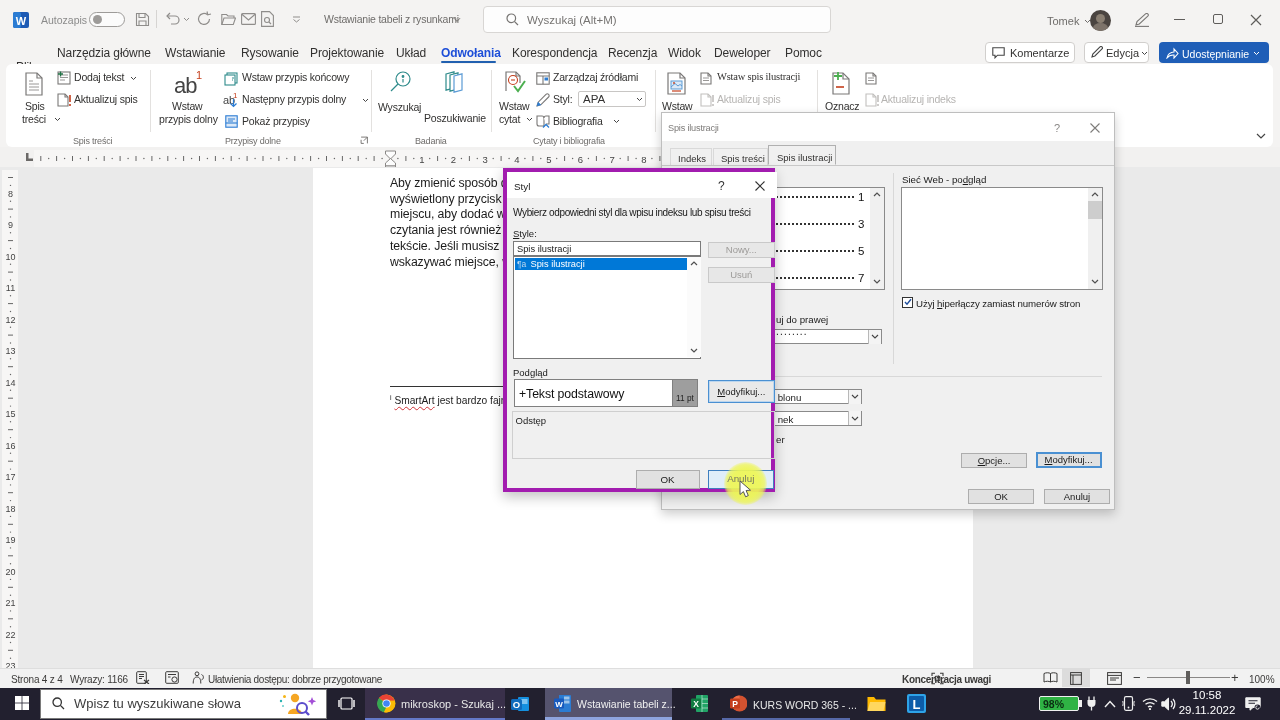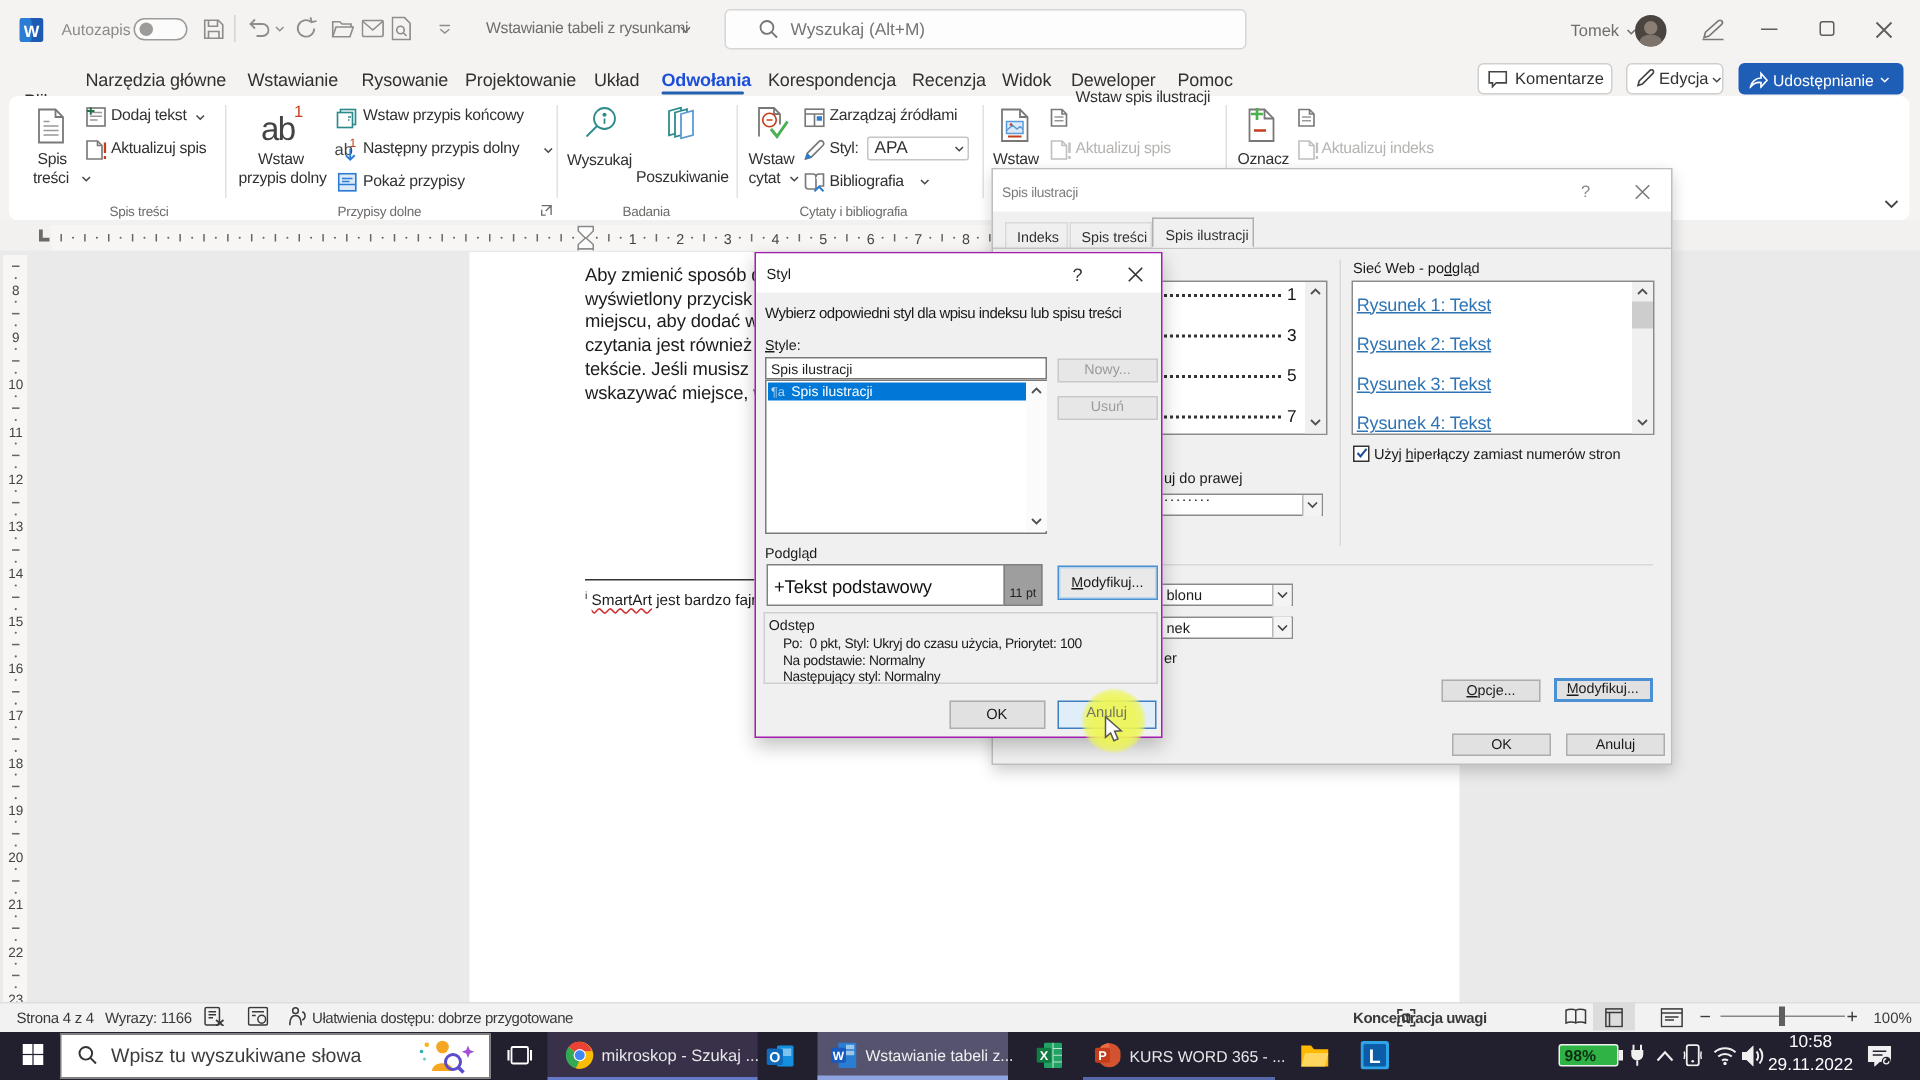--- a/index.html
+++ b/index.html
@@ -268,21 +268,21 @@
     <path d="M4 15 L8 11.5 L11 14 L13 12.5 L15 14" stroke="#5b9bd5" stroke-width="1"></path>
     <circle cx="7" cy="11" r="0.9" fill="#c43e1c" stroke="none"></circle>
     <path d="M5 19 H14" stroke="#c43e1c" stroke-width="1.2"></path>
   </svg>
   <div class="rlbl" style="left:662px;top:100px;">Wstaw</div>
   <svg class="abs" style="left:700px;top:72px;" width="13" height="13" viewBox="0 0 13 13" fill="none" stroke="#7a7877" stroke-width="1.1">
     <path d="M1 12 V1 H8 L11 4 V12 Z" fill="#fff"></path>
       <path d="M8 1 V4 H11"></path>
       <path d="M3 6 H9 M3 8.5 H9" stroke="#9a9897"></path>
   </svg>
-  <div class="rlbl" style="left:717px;top:59px;">Wstaw spis ilustracji</div>
+  <div class="rlbl" style="left:717px;top:71px;font-family:Liberation Serif, serif;">Wstaw spis ilustracji</div>
   <svg class="abs" style="left:700px;top:93px;" width="14" height="14" viewBox="0 0 14 14" fill="none" stroke="#c2c0be" stroke-width="1.1">
     <path d="M1 13 V1 H8 L11 4 V13 Z" fill="#fff"></path>
       <path d="M8 1 V4 H11"></path>
     <path d="M13 2 V9 M13 11 V13" stroke="#c2c0be" stroke-width="1.6"></path>
   </svg>
   <div class="rlbl gray" style="left:717px;top:93px;">Aktualizuj spis</div>
   <div class="rsep" style="left:817px;"></div>
 
   <svg class="abs" style="left:828px;top:70px;" width="22" height="25" viewBox="0 0 22 25" fill="none" stroke="#7a7877" stroke-width="1.2">
     <path d="M5 24 V3 H15 L21 9 V24 Z" fill="#fff"></path>
@@ -514,21 +514,20 @@
         <path d="M1 4 L4 1 L7 4"></path>
       </svg>
     <svg class="abs" style="left:211px;top:166px;" width="8" height="5" viewBox="0 0 8 5" fill="none" stroke="#505050" stroke-width="1.2">
         <path d="M1 1 L4 4 L7 1"></path>
       </svg>
 
     <div class="abs" style="left:230.5px;top:60px;width:1px;height:191px;background:#d8d8d8;"></div>
 
     <div class="abs" style="left:240px;top:61px;font-size:9.7px;color:#1a1a1a;">Sieć Web - po<span style="text-decoration:underline;">d</span>gląd</div>
     <div class="abs" style="left:239px;top:73.5px;width:202px;height:103px;background:#fff;border:1px solid #8a8a8a;box-sizing:border-box;"></div>
-    <div class="abs" style="left:242.5px;top:76.5px;font-size:12px;color:#2e74b5;text-decoration:underline;line-height:26.6px;letter-spacing:-0.1px;">Rysunek 1: Tekst<br>Rysunek 2: Tekst<br>Rysunek 3: Tekst<br>Rysunek 4: Tekst</div>
     <div class="abs" style="left:426px;top:74.5px;width:14px;height:101px;background:#f0f0f0;"></div>
     <svg class="abs" style="left:429px;top:79px;" width="8" height="5" viewBox="0 0 8 5" fill="none" stroke="#505050" stroke-width="1.2">
         <path d="M1 4 L4 1 L7 4"></path>
       </svg>
     <div class="abs" style="left:426px;top:88px;width:14px;height:18px;background:#cdcdcd;"></div>
     <svg class="abs" style="left:429px;top:166px;" width="8" height="5" viewBox="0 0 8 5" fill="none" stroke="#505050" stroke-width="1.2">
         <path d="M1 1 L4 4 L7 1"></path>
       </svg>
 
     <div class="abs" style="left:240px;top:183.5px;width:11px;height:11px;background:#fff;border:1px solid #333;box-sizing:border-box;"></div>
@@ -562,21 +561,21 @@
       </svg>
     <div class="abs" style="left:114px;top:320.5px;font-size:9.7px;color:#1a1a1a;">er</div>
 
     <div class="abs" style="left:299px;top:339.5px;width:66px;height:15px;background:#e1e1e1;border:1px solid #adadad;box-sizing:border-box;text-align:center;font-size:9.5px;color:#1a1a1a;line-height:13px;"><span style="text-decoration:underline;">O</span>pcje...</div>
     <div class="abs" style="left:373.5px;top:339px;width:66px;height:16px;background:#e1e1e1;border:2px solid #4a90d2;box-sizing:border-box;text-align:center;font-size:9.5px;color:#1a1a1a;line-height:12px;"><span style="text-decoration:underline;">M</span>odyfikuj...</div>
 
     <div class="abs" style="left:306px;top:376px;width:66px;height:15px;background:#e1e1e1;border:1px solid #adadad;box-sizing:border-box;text-align:center;font-size:9.5px;color:#1a1a1a;line-height:13px;">OK</div>
     <div class="abs" style="left:382px;top:376px;width:66px;height:15px;background:#e1e1e1;border:1px solid #adadad;box-sizing:border-box;text-align:center;font-size:9.5px;color:#1a1a1a;line-height:13px;">Anuluj</div>
   </div>
 
-  <div class="abs" id="dlg2" style="left:503px;top:168px;width:272px;height:324px;background:#f0f0f0;border:1px solid #a21caf;box-sizing:border-box;box-shadow:0 5px 12px rgba(0,0,0,0.24);">
+  <div class="abs" id="dlg2" style="left:503px;top:168px;width:272px;height:324px;background:#f0f0f0;border:4px solid #a21caf;box-sizing:border-box;box-shadow:0 5px 12px rgba(0,0,0,0.24);">
     <div class="abs" style="left:0;top:0;width:270px;height:26px;background:#ffffff;"></div>
     <div class="abs" style="left:7px;top:9px;font-size:9.8px;color:#1a1a1a;">Styl</div>
     <div class="abs" style="left:211px;top:7px;font-size:12px;color:#333;">?</div>
     <svg class="abs" style="left:248px;top:9px;" width="10" height="10" viewBox="0 0 10 10" stroke="#333" stroke-width="1.1">
         <path d="M0.5 0.5 L9.5 9.5 M9.5 0.5 L0.5 9.5"></path>
       </svg>
     <div class="abs" style="left:6px;top:35px;font-size:10px;color:#1a1a1a;white-space:nowrap;letter-spacing:-0.35px;">Wybierz odpowiedni styl dla wpisu indeksu lub spisu treści</div>
     <div class="abs" style="left:6px;top:56px;font-size:9.5px;color:#1a1a1a;"><span style="text-decoration:underline;">S</span>tyle:</div>
 
     <div class="abs" style="left:6px;top:68.5px;width:188px;height:15px;background:#fff;border:1px solid #7a7a7a;box-sizing:border-box;"></div>
@@ -599,21 +598,20 @@
 
     <div class="abs" style="left:6px;top:195px;font-size:9.5px;color:#1a1a1a;">Podgląd</div>
     <div class="abs" style="left:6.5px;top:206.5px;width:161px;height:28.5px;background:#fff;border:1px solid #808080;box-sizing:border-box;"></div>
     <div class="abs" style="left:12px;top:214.5px;font-size:12.3px;letter-spacing:-0.1px;color:#111;">+Tekst podstawowy</div>
     <div class="abs" style="left:164.5px;top:206.5px;width:26px;height:28.5px;background:#9e9e9e;border:1px solid #808080;box-sizing:border-box;"></div>
     <div class="abs" style="left:169px;top:221px;font-size:8.3px;color:#222;">11 pt</div>
     <div class="abs" style="left:201px;top:207.5px;width:66.5px;height:23px;background:#e9e9e9;border:1px solid #4a90d2;box-shadow:inset 0 0 0 1px #bcd6ee;box-sizing:border-box;text-align:center;font-size:9.5px;color:#1a1a1a;line-height:21px;"><span style="text-decoration:underline;">M</span>odyfikuj...</div>
 
     <div class="abs" style="left:5px;top:238.5px;width:263px;height:48.5px;border:1px solid #cfcfcf;box-sizing:border-box;"></div>
     <div class="abs" style="left:8.5px;top:243px;font-size:9.5px;color:#1a1a1a;">Odstęp</div>
-    <div class="abs" style="left:18px;top:254.5px;font-size:9.2px;color:#1a1a1a;line-height:11.1px;letter-spacing:-0.25px;">Po:&nbsp; 0 pkt, Styl: Ukryj do czasu użycia, Priorytet: 100<br>Na podstawie: Normalny<br>Następujący styl: Normalny</div>
 
     <div class="abs" style="left:128.5px;top:297.5px;width:64px;height:19.3px;background:#e1e1e1;border:1px solid #adadad;box-sizing:border-box;text-align:center;font-size:9.8px;color:#1a1a1a;line-height:17px;">OK</div>
     <div class="abs" style="left:201px;top:298px;width:65.5px;height:18.8px;background:#e0eef9;border:1px solid #3f7fbf;box-sizing:border-box;"></div>
 
     <div class="abs" style="left:217px;top:290px;width:43px;height:43px;border-radius:50%;background:radial-gradient(circle, rgba(238,246,85,0.92) 48%, rgba(238,246,85,0.75) 62%, rgba(238,246,85,0) 75%);"></div>
     <div class="abs" style="left:201px;top:298px;width:65.5px;height:18.8px;text-align:center;font-size:9.8px;color:rgba(95,95,95,0.85);line-height:17px;">Anuluj</div>
 
     <svg class="abs" style="left:232px;top:308px;" width="13" height="19" viewBox="0 0 13 19">
       <path d="M1 1 L1 14.5 L4.4 11.6 L6.6 16.8 L9.3 15.6 L7.1 10.5 L11.5 10.2 Z" fill="#fff" stroke="#555" stroke-width="1"></path>
     </svg>

